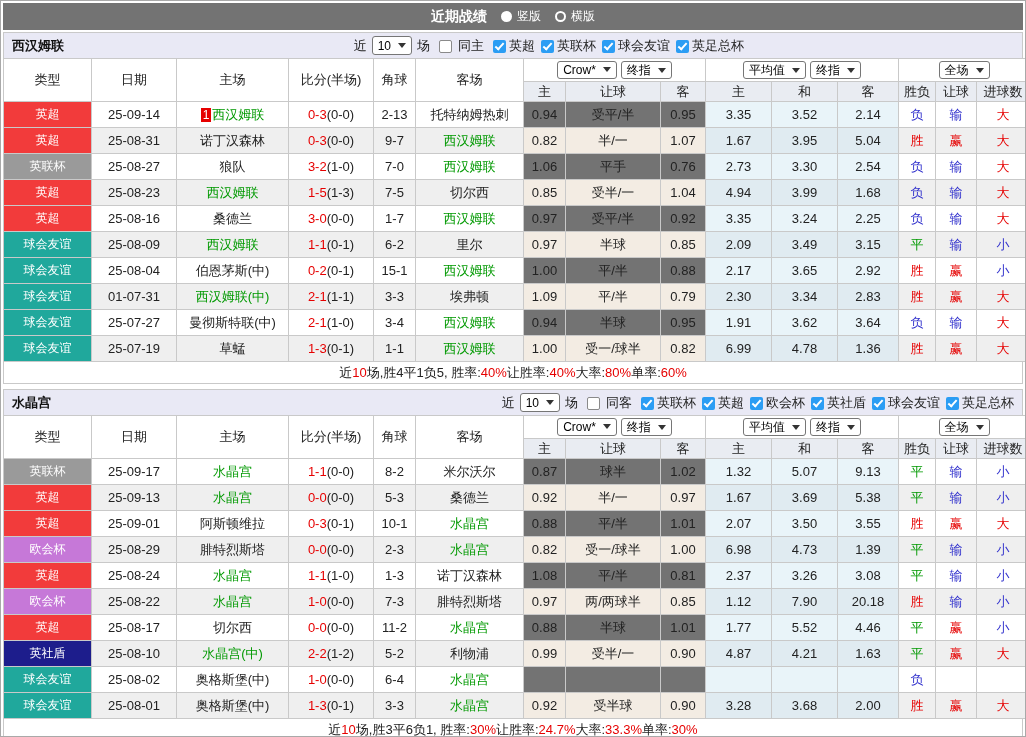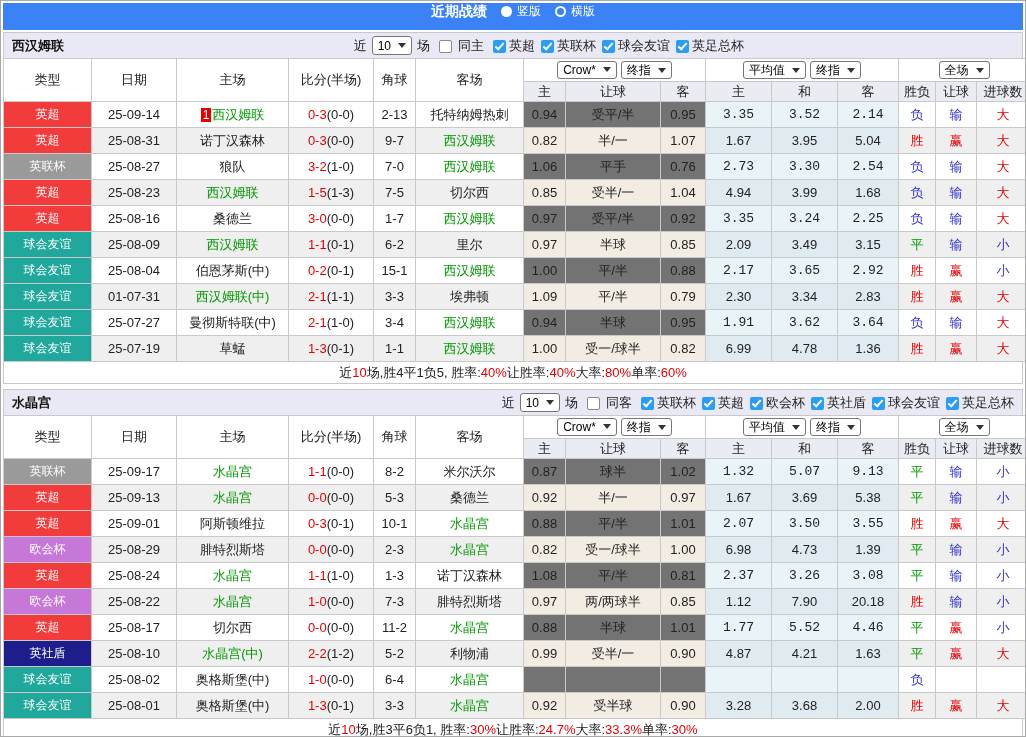--- a/index.html
+++ b/index.html
@@ -1,21 +1,21 @@
 <!DOCTYPE html>
 <html><head>
 <meta charset="utf-8">
 <style>
   * { box-sizing: border-box; }
   body { margin: 0; background: #fff; font-family: "Liberation Sans", "DejaVu Sans", sans-serif; }
   .page { width: 1026px; height: 737px; border: 1px solid #a9a9a9; background: #fff; overflow: hidden; }
 
   
-  .topbar { height: 27px; margin: 2px; background: #3b82f6; color: #fff;
-            display: flex; align-items: flex-start; justify-content: center; gap: 14px; }
+  .topbar { height: 27px; margin: 2px; background: #737373; color: #fff;
+            display: flex; align-items: center; justify-content: center; gap: 14px; }
   .topbar .title { font-weight: bold; font-size: 14px; }
   .radio-item { display: inline-flex; align-items: center; gap: 5px; font-size: 12px; cursor: default; }
   .rdot { width: 11px; height: 11px; border: 2px solid #fff; border-radius: 50%; display: inline-block; }
   .rdot.on { background: #fff; }
 
   
   .section { margin: 0 2px; }
   .sec-head { height: 26px; background: #e9e9f5; border: 1px solid #c9c9c9; border-bottom: none;
               display: flex; align-items: center; padding: 0 8px; font-size: 13px; }
   .team-name { font-weight: bold; color: #111; }
@@ -40,21 +40,21 @@
   th, td { border: 1px solid #c9c9c9; text-align: center; padding: 0; white-space: nowrap; overflow: hidden; }
   thead th { background: #e9ecf2; font-weight: normal; font-size: 13px; color: #222; height: 20px; }
   thead tr.grp th { background: #fff; height: 23px; }
   thead tr.grp th .sel { height: 18px; margin: 0 2px; }
   tbody td { height: 26px; font-size: 13px; color: #222; }
 
   tr.odd  td.plain { background: #fff; }
   tr.even td.plain { background: #efefef; }
   tr.odd  td.oddsc { background: #737373; margin-left: 38px; }
   tr.even td.oddsc { background: #f3ece3; }
-  tr.odd  td.avgc  { background: #e9f4f9; font-family: Liberation Mono, monospace; }
+  tr.odd  td.avgc  { background: #e9f4f9; }
   tr.even td.avgc  { background: #e0ebf1; }
 
   td.type { color: #fff; font-size: 12px; }
   .teamtxt { color: #222; }
   .teamtxt.self { color: #009900; }
   .mark1 { background: #e60000; color: #fff; padding: 0 2px; margin-right: 1px; font-size: 12px; }
   .s-main { color: #e60000; }
   .s-half { color: #222; }
 
   .summary { border: 1px solid #c9c9c9; border-top: none; height: 22px; background: #fff;

